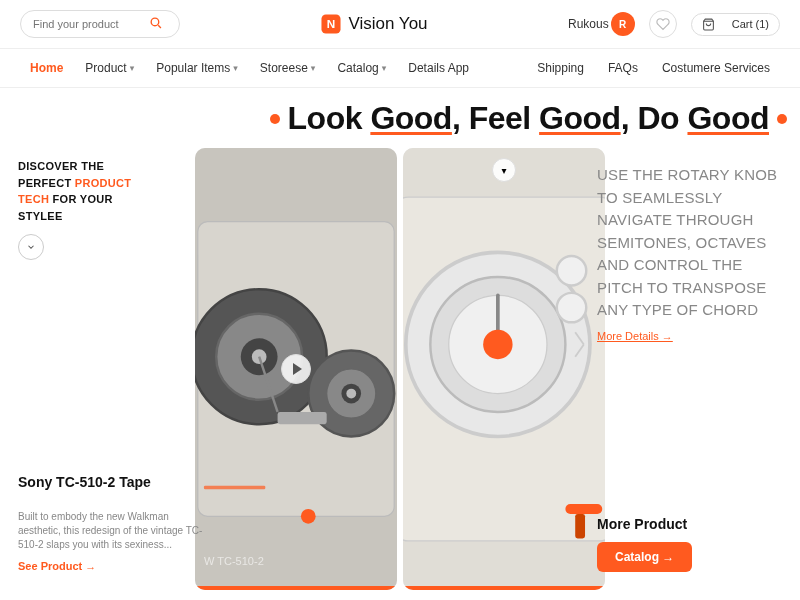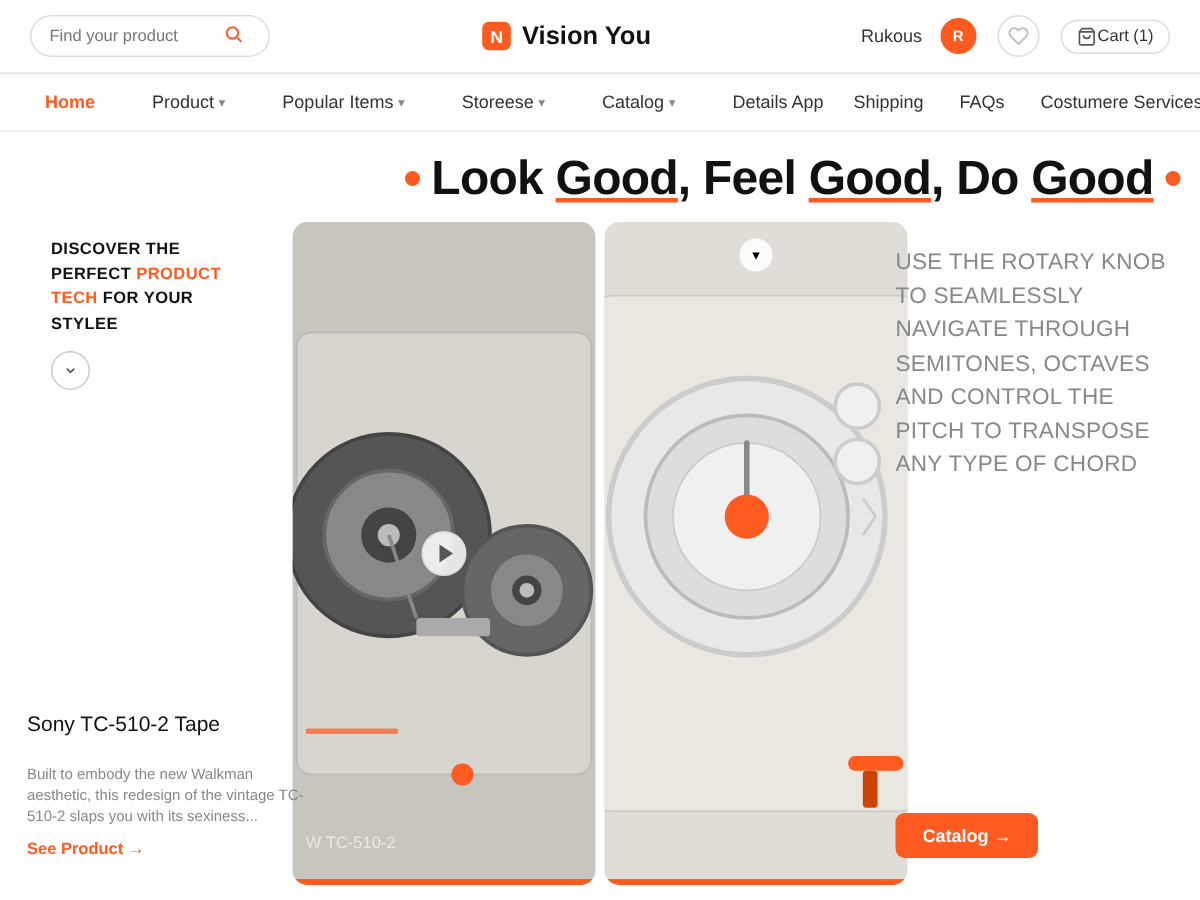--- a/index.html
+++ b/index.html
@@ -55,33 +55,33 @@
       gap: 6px;
       flex: 1;
       justify-content: center;
     }
     .logo-icon {
       width: 22px;
       height: 22px;
     }
     .logo-text {
       font-size: 17px;
-      font-weight: 700;
+      font-weight: 400;
       color: #111;
       text-align: center;
     }
     .header-right {
       display: flex;
       align-items: center;
       gap: 14px;
     }
     .user-area {
       display: flex;
       align-items: center;
-      gap: 12px;
+      gap: 2px;
       font-size: 12px;
       color: #333;
     }
     .user-avatar {
       width: 24px;
       height: 24px;
       background: #ff5a1f;
       border-radius: 50%;
       display: flex;
       align-items: center;
@@ -98,42 +98,42 @@
       border-radius: 50%;
       width: 28px;
       height: 28px;
       display: flex;
       align-items: center;
       justify-content: center;
     }
     .cart-btn {
       display: flex;
       align-items: center;
-      gap: 1px;
+      gap: 17px;
       border: 1px solid #ddd;
       border-radius: 20px;
       padding: 4px 10px;
       font-size: 11px;
       cursor: pointer;
       color: #333;
     }
 
     
     .nav-bar {
       display: flex;
       align-items: center;
       padding: 8px 20px;
       background: #fff;
       border-bottom: 1px solid #eee;
       gap: 0;
     }
     .nav-left {
       display: flex;
       align-items: center;
-      gap: 18px;
+      gap: 2px;
       flex: 1;
     }
     .nav-item {
       padding: 4px 10px;
       font-size: 12px;
       cursor: pointer;
       color: #333;
       display: flex;
       align-items: center;
       gap: 3px;
@@ -194,21 +194,21 @@
     .headline-text .underline-word {
       text-decoration: underline;
       text-decoration-color: #ff5a1f;
       text-underline-offset: 3px;
     }
 
     
     .left-panel {
       position: absolute;
       top: 70px;
-      left: 34px;
+      left: 18px;
       width: 185px;
       z-index: 5;
     }
     .discover-text {
       font-size: 11px;
       font-weight: 800;
       color: #111;
       line-height: 1.5;
       text-transform: uppercase;
       letter-spacing: 0.3px;
@@ -233,21 +233,21 @@
     
     .product-info-left {
       position: absolute;
       bottom: 28px;
       left: 18px;
       width: 185px;
       z-index: 5;
     }
     .product-name {
       font-size: 14px;
-      font-weight: 400;
+      font-weight: 700;
       color: #111;
     }
     .product-desc {
       font-size: 10px;
       color: #888;
       margin-top: 20px;
       line-height: 1.4;
     }
     .see-product {
       display: flex;
@@ -517,23 +517,27 @@
     <div class="product-info-left">
       <div class="product-name">Sony TC-510-2 Tape</div>
       <div class="product-desc">Built to embody the new Walkman aesthetic, this redesign of the vintage TC-510-2 slaps you with its sexiness...</div>
       <div class="see-product">
         <span>See Product →</span>
       </div>
     </div>
 
     <div class="right-panel">
       <div class="new-arrivals-desc">USE THE ROTARY KNOB TO SEAMLESSLY NAVIGATE THROUGH SEMITONES, OCTAVES AND CONTROL THE PITCH TO TRANSPOSE ANY TYPE OF CHORD</div>
+      <div class="more-details-link">
+        <span>More Details →</span>
+      </div>
     </div>
 
     <div class="more-product-section">
+      <div class="more-product-title">More Product</div>
       <button class="catalog-btn">
         <span>Catalog →</span>
       </button>
     </div>
 
     <div class="center-images">
 
       <div class="img-card">
         <div class="img-card-inner">
 

